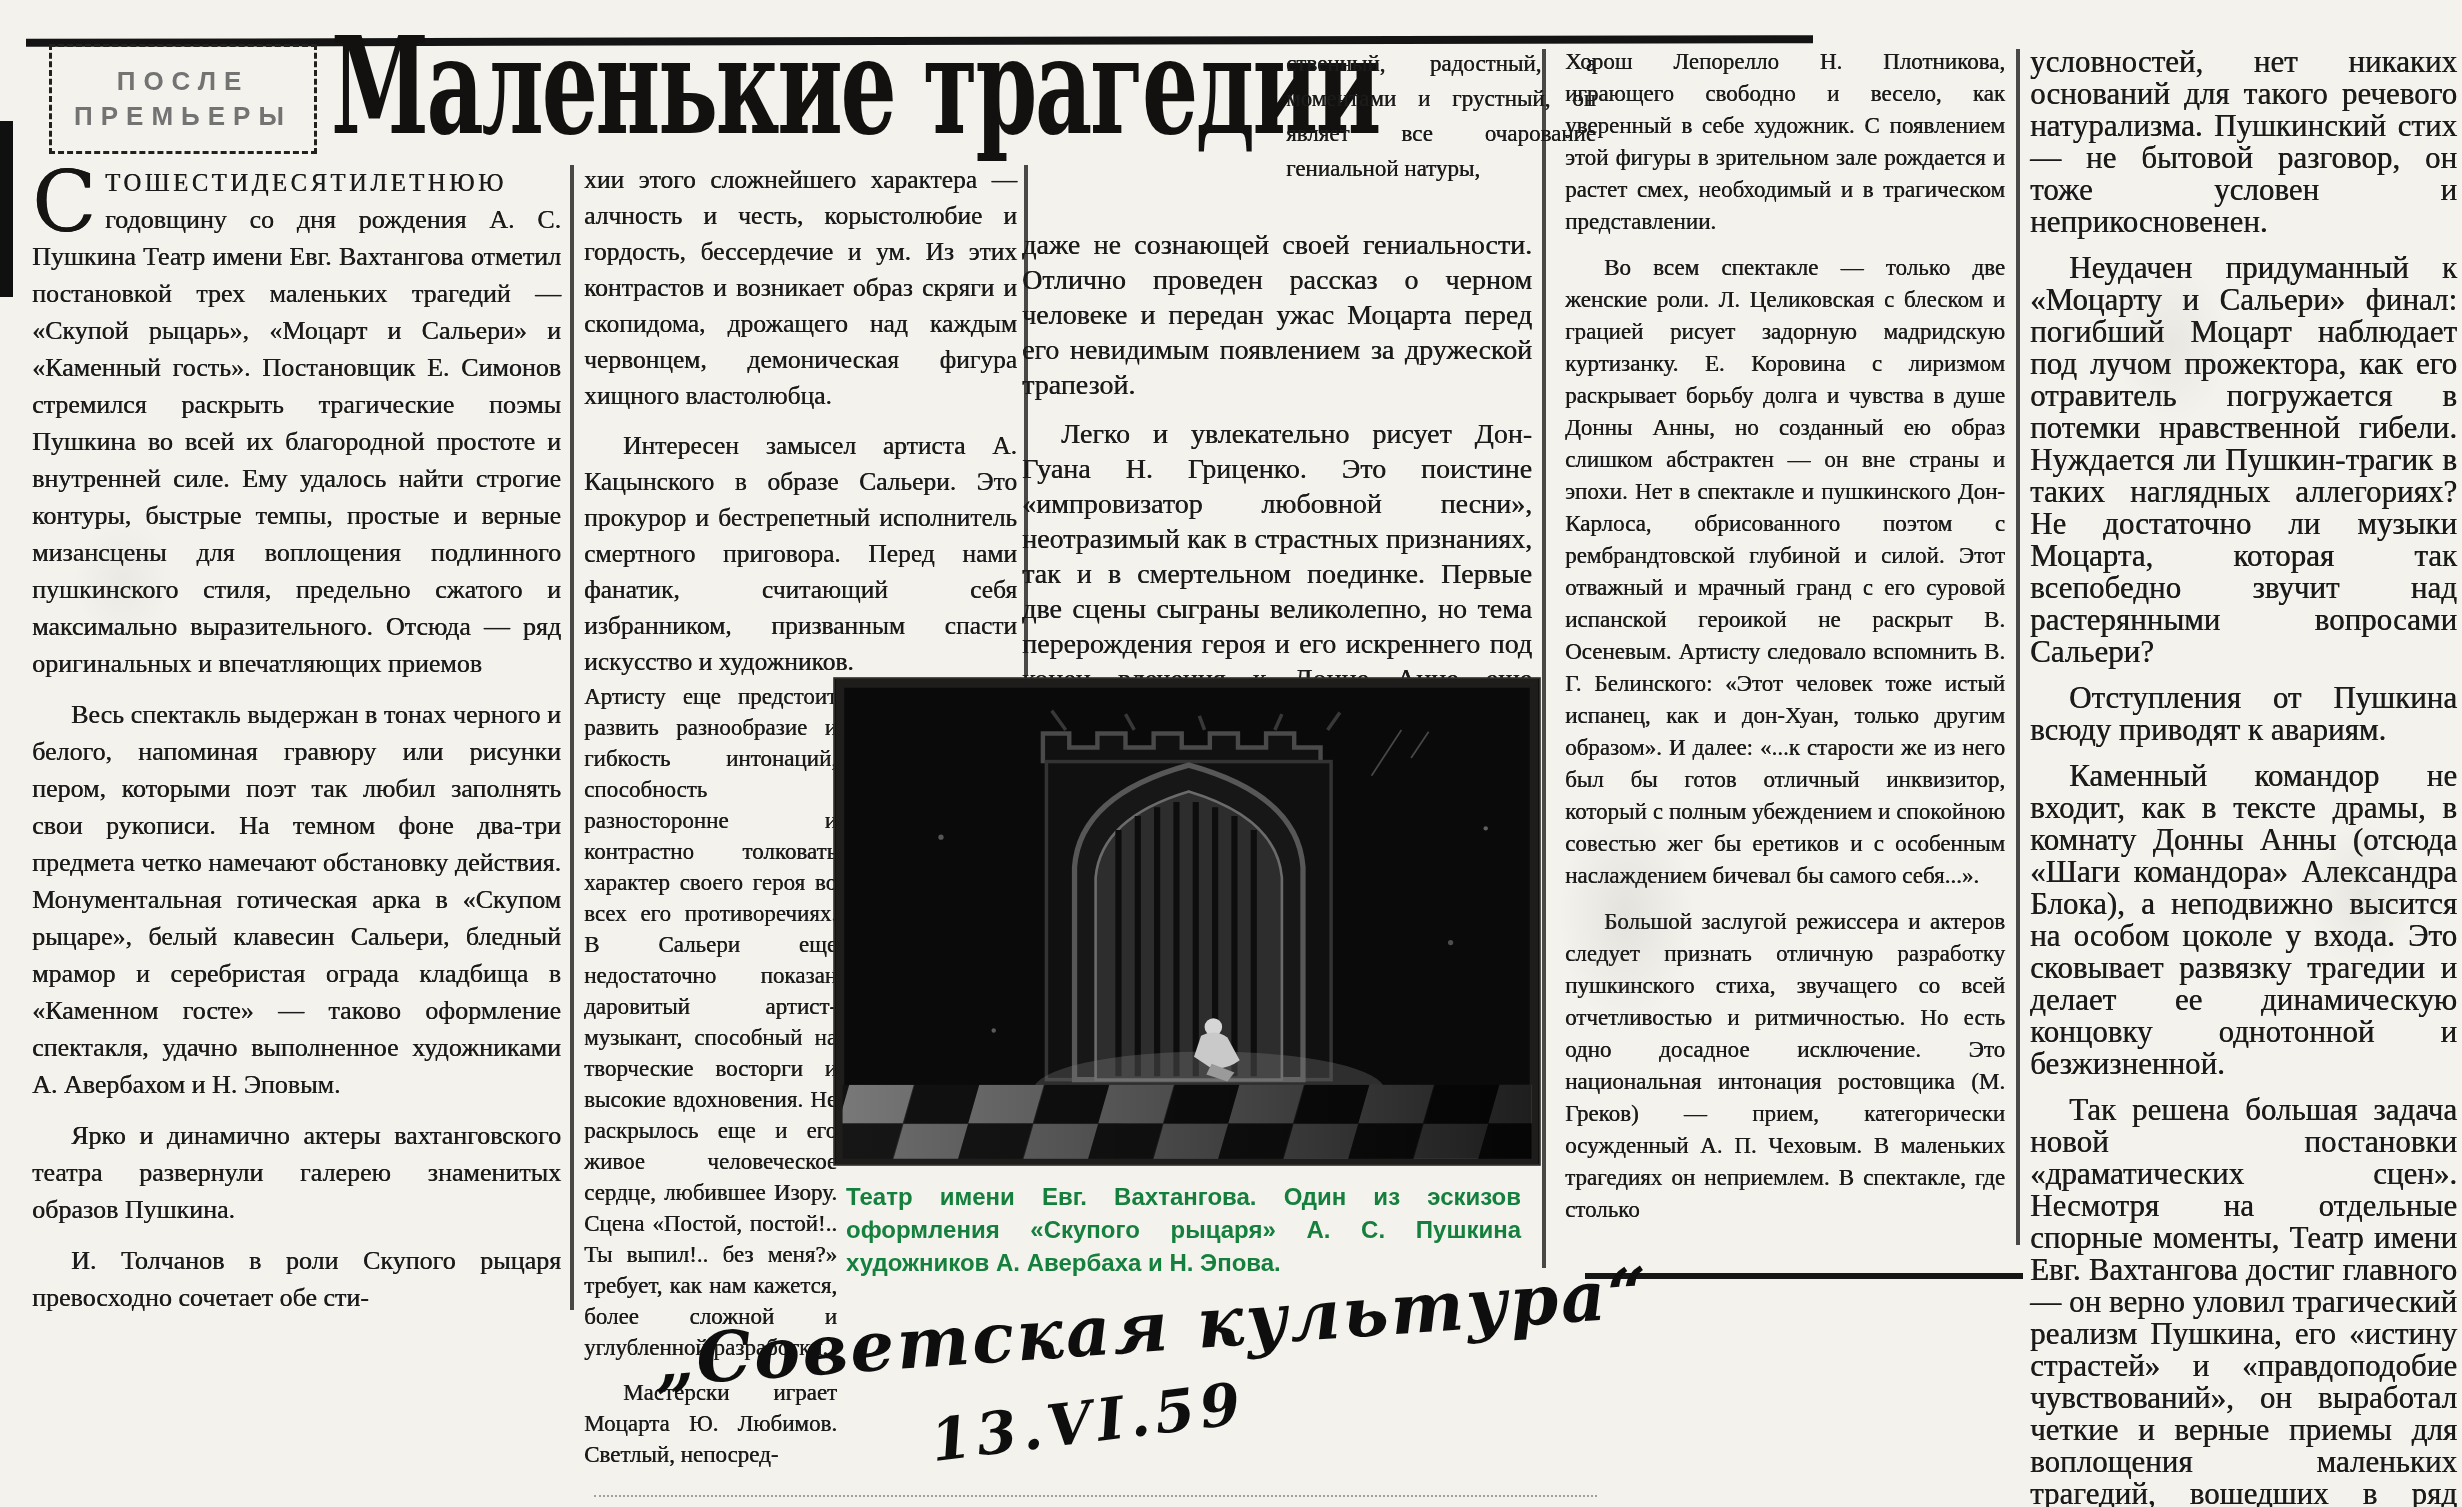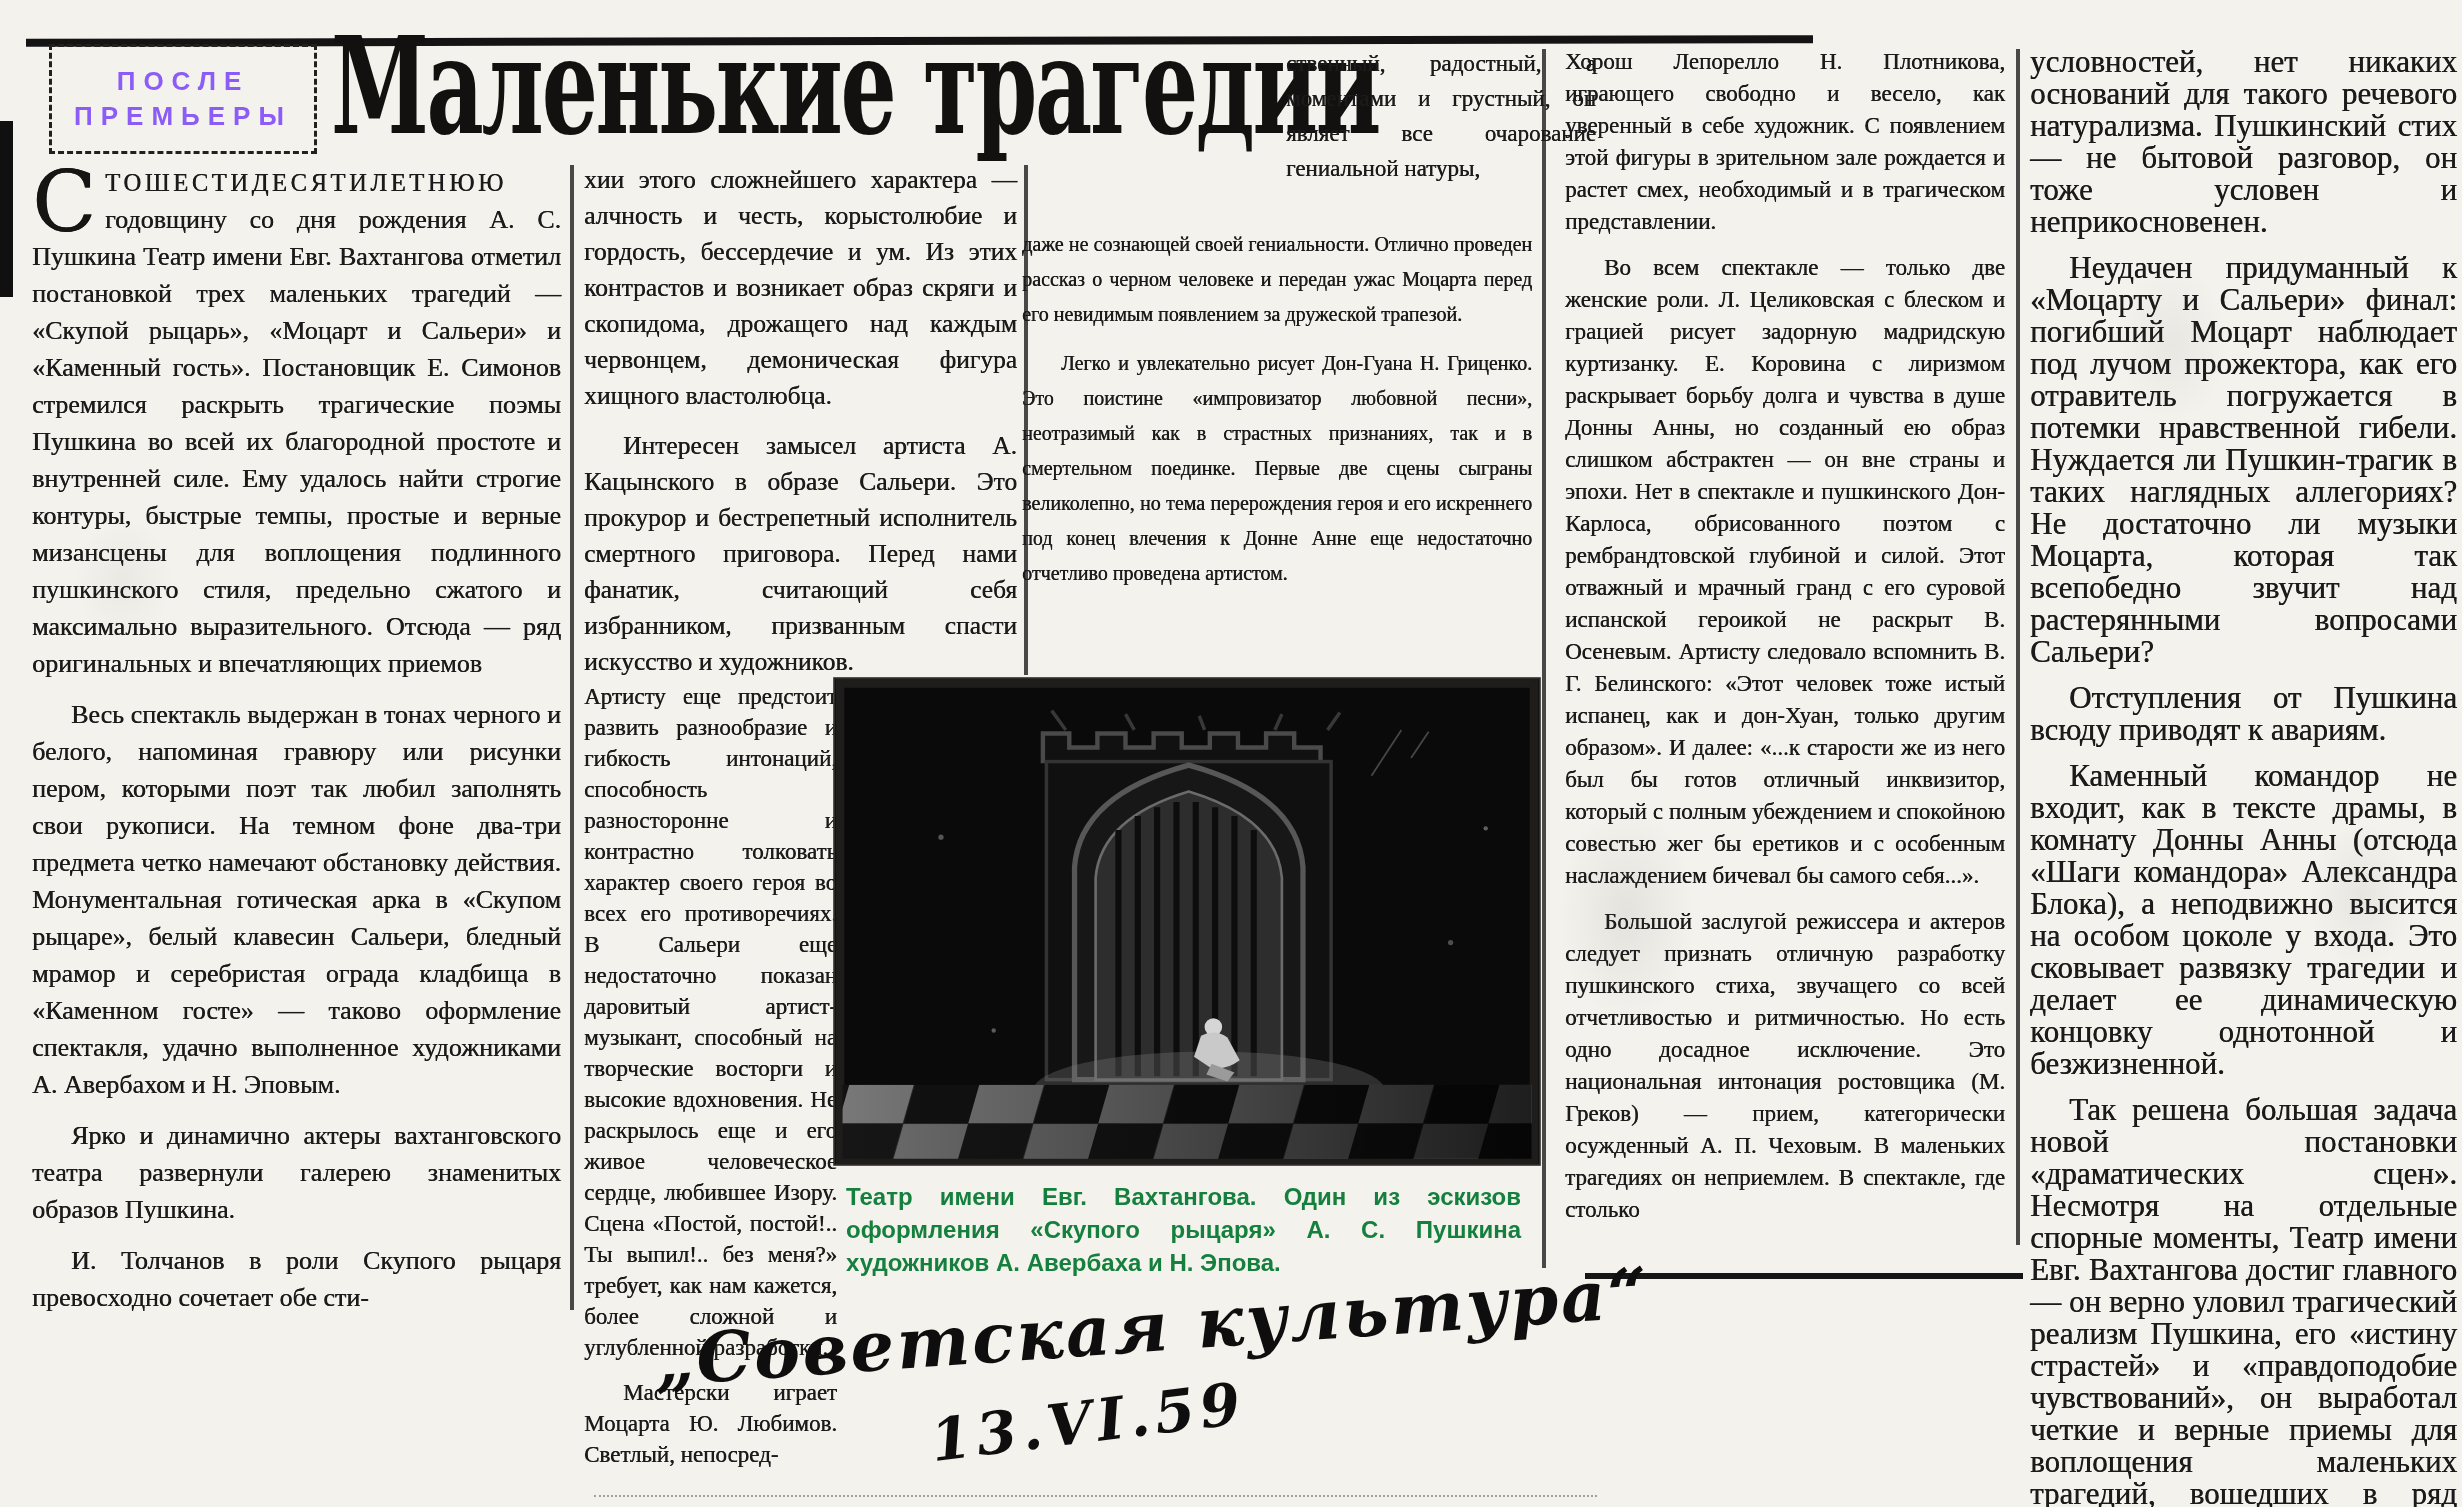--- a/index.html
+++ b/index.html
@@ -20,40 +20,40 @@
 
   
   .kicker-box{
     position:absolute;left:49px;top:44px;width:262px;height:104px;
     border:3.5px dashed #23211e;
     display:flex;flex-direction:column;justify-content:center;align-items:center;
     background:transparent;
   }
   .kicker-box .k1,.kicker-box .k2{
     font-family:"Liberation Sans", sans-serif;font-weight:bold;
-    font-size:26px;line-height:35px;letter-spacing:8px;color:#8b5cf6;
+    font-size:26px;line-height:35px;letter-spacing:8px;color:#737373;
   }
 
   
   .headline{
     position:absolute;left:331px;top:7px;white-space:nowrap;
     font-family:"DejaVu Serif", serif;font-weight:bold;
     font-size:134px;letter-spacing:-3.5px;color:#121110;
     transform:scaleX(.66);transform-origin:left top;
   }
 
   
   .col{position:absolute;text-align:justify;text-shadow:0.4px 0 0 currentColor;}
   .col p{margin:0 0 14px 0;}
   .col p.ind{text-indent:39px;}
   #col1{left:32px;top:164px;width:529px;font-size:26px;line-height:37px;}
   #col2a{left:584px;top:162px;width:433px;font-size:25.5px;line-height:36px;}
   #col2b{left:584px;top:681px;width:253px;font-size:23px;line-height:31px;}
   #col3a{left:1286px;top:46px;width:310px;font-size:23px;line-height:35px;}
-  #col3b{left:1022px;top:227px;width:510px;font-size:20px;line-height:35px;}
+  #col3b{left:1022px;top:227px;width:510px;font-size:28px;line-height:35px;}
   #col4{left:1565px;top:46px;width:440px;font-size:23px;line-height:32px;}
   #col5{left:2030px;top:46px;width:427px;font-size:31px;line-height:32px;}
 
   .dropcap{
     float:left;font-family:"DejaVu Serif", serif;
     font-size:84px;line-height:67px;padding:5.3px 8.8px 0 0;color:#161514;
   }
   .leadcaps{letter-spacing:3.5px;font-size:.95em;}
 
   

